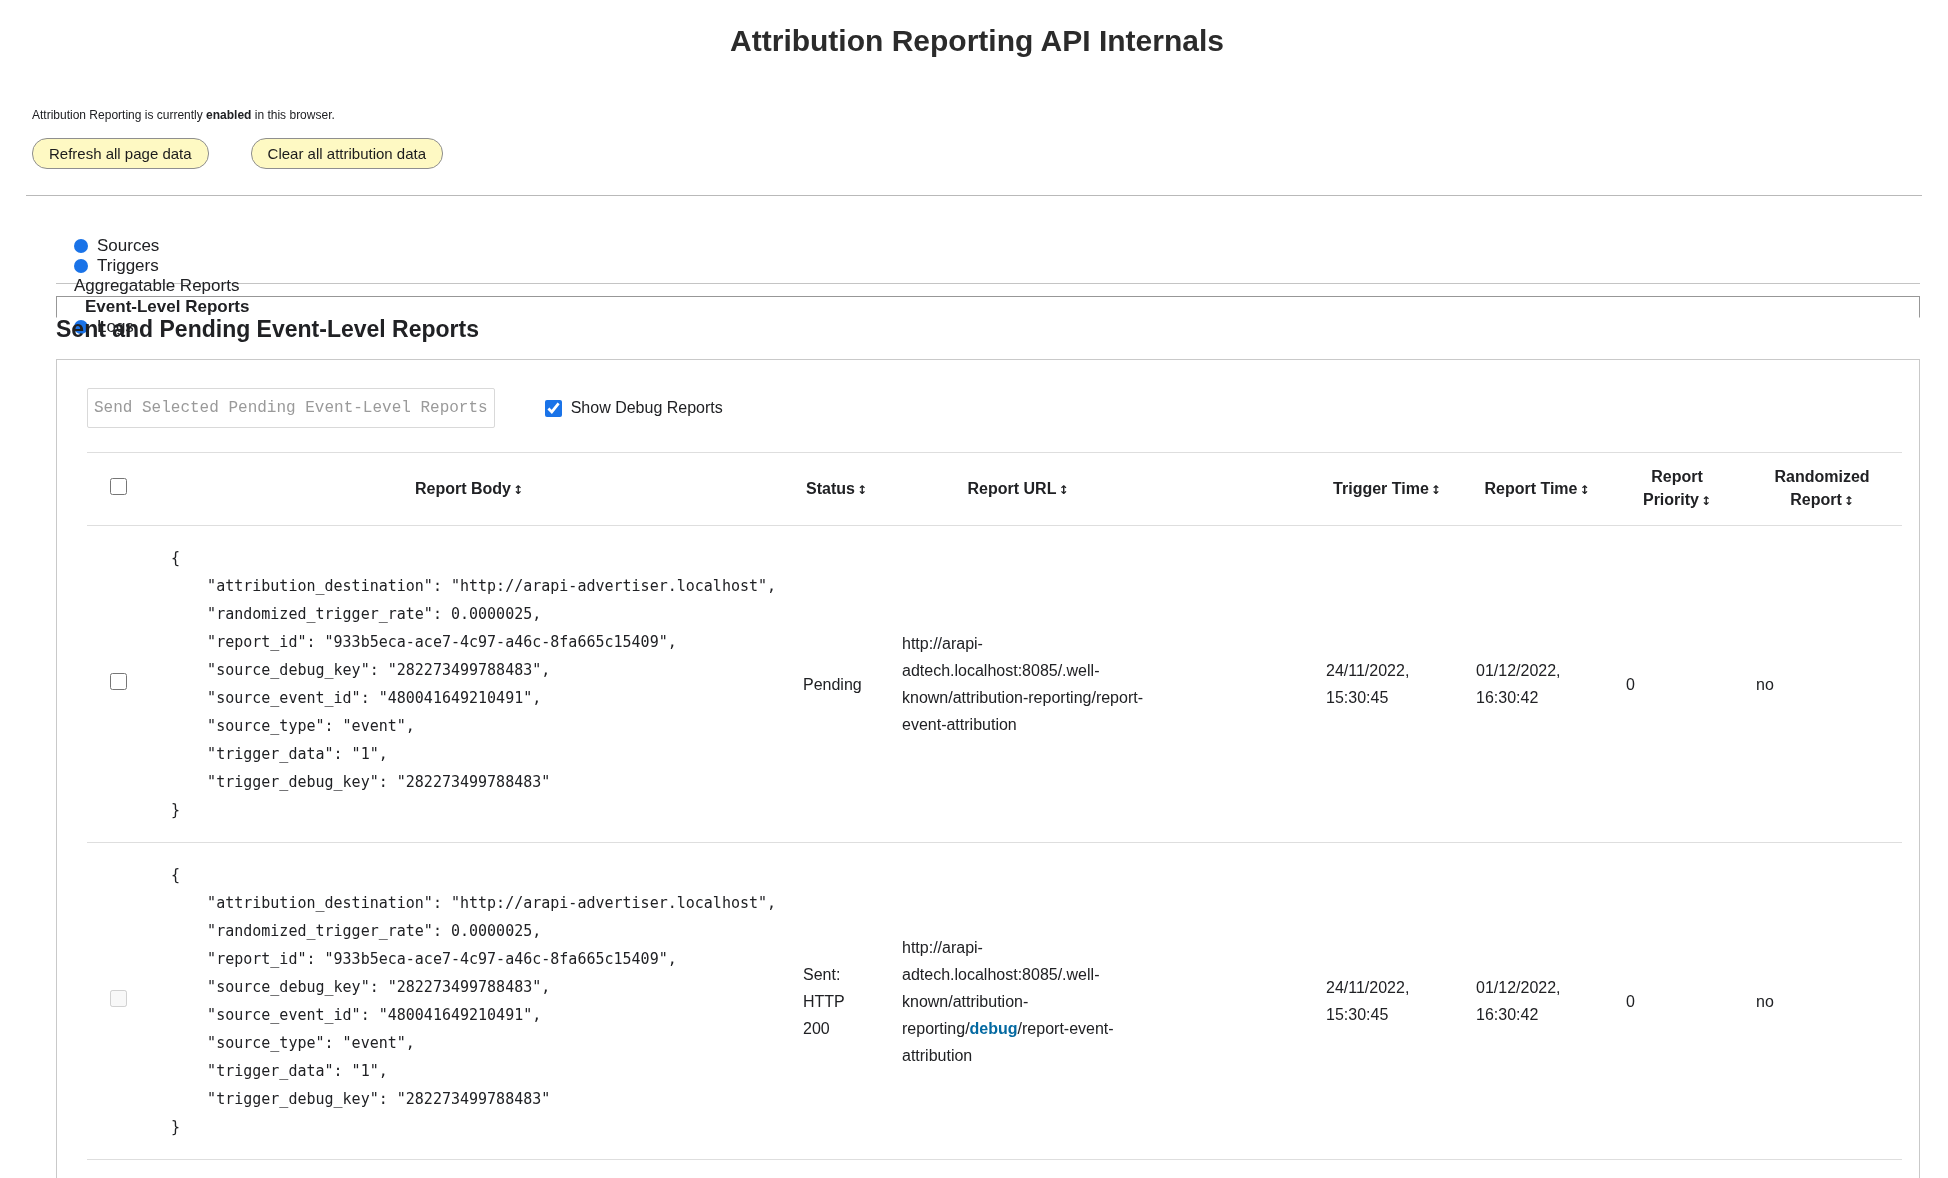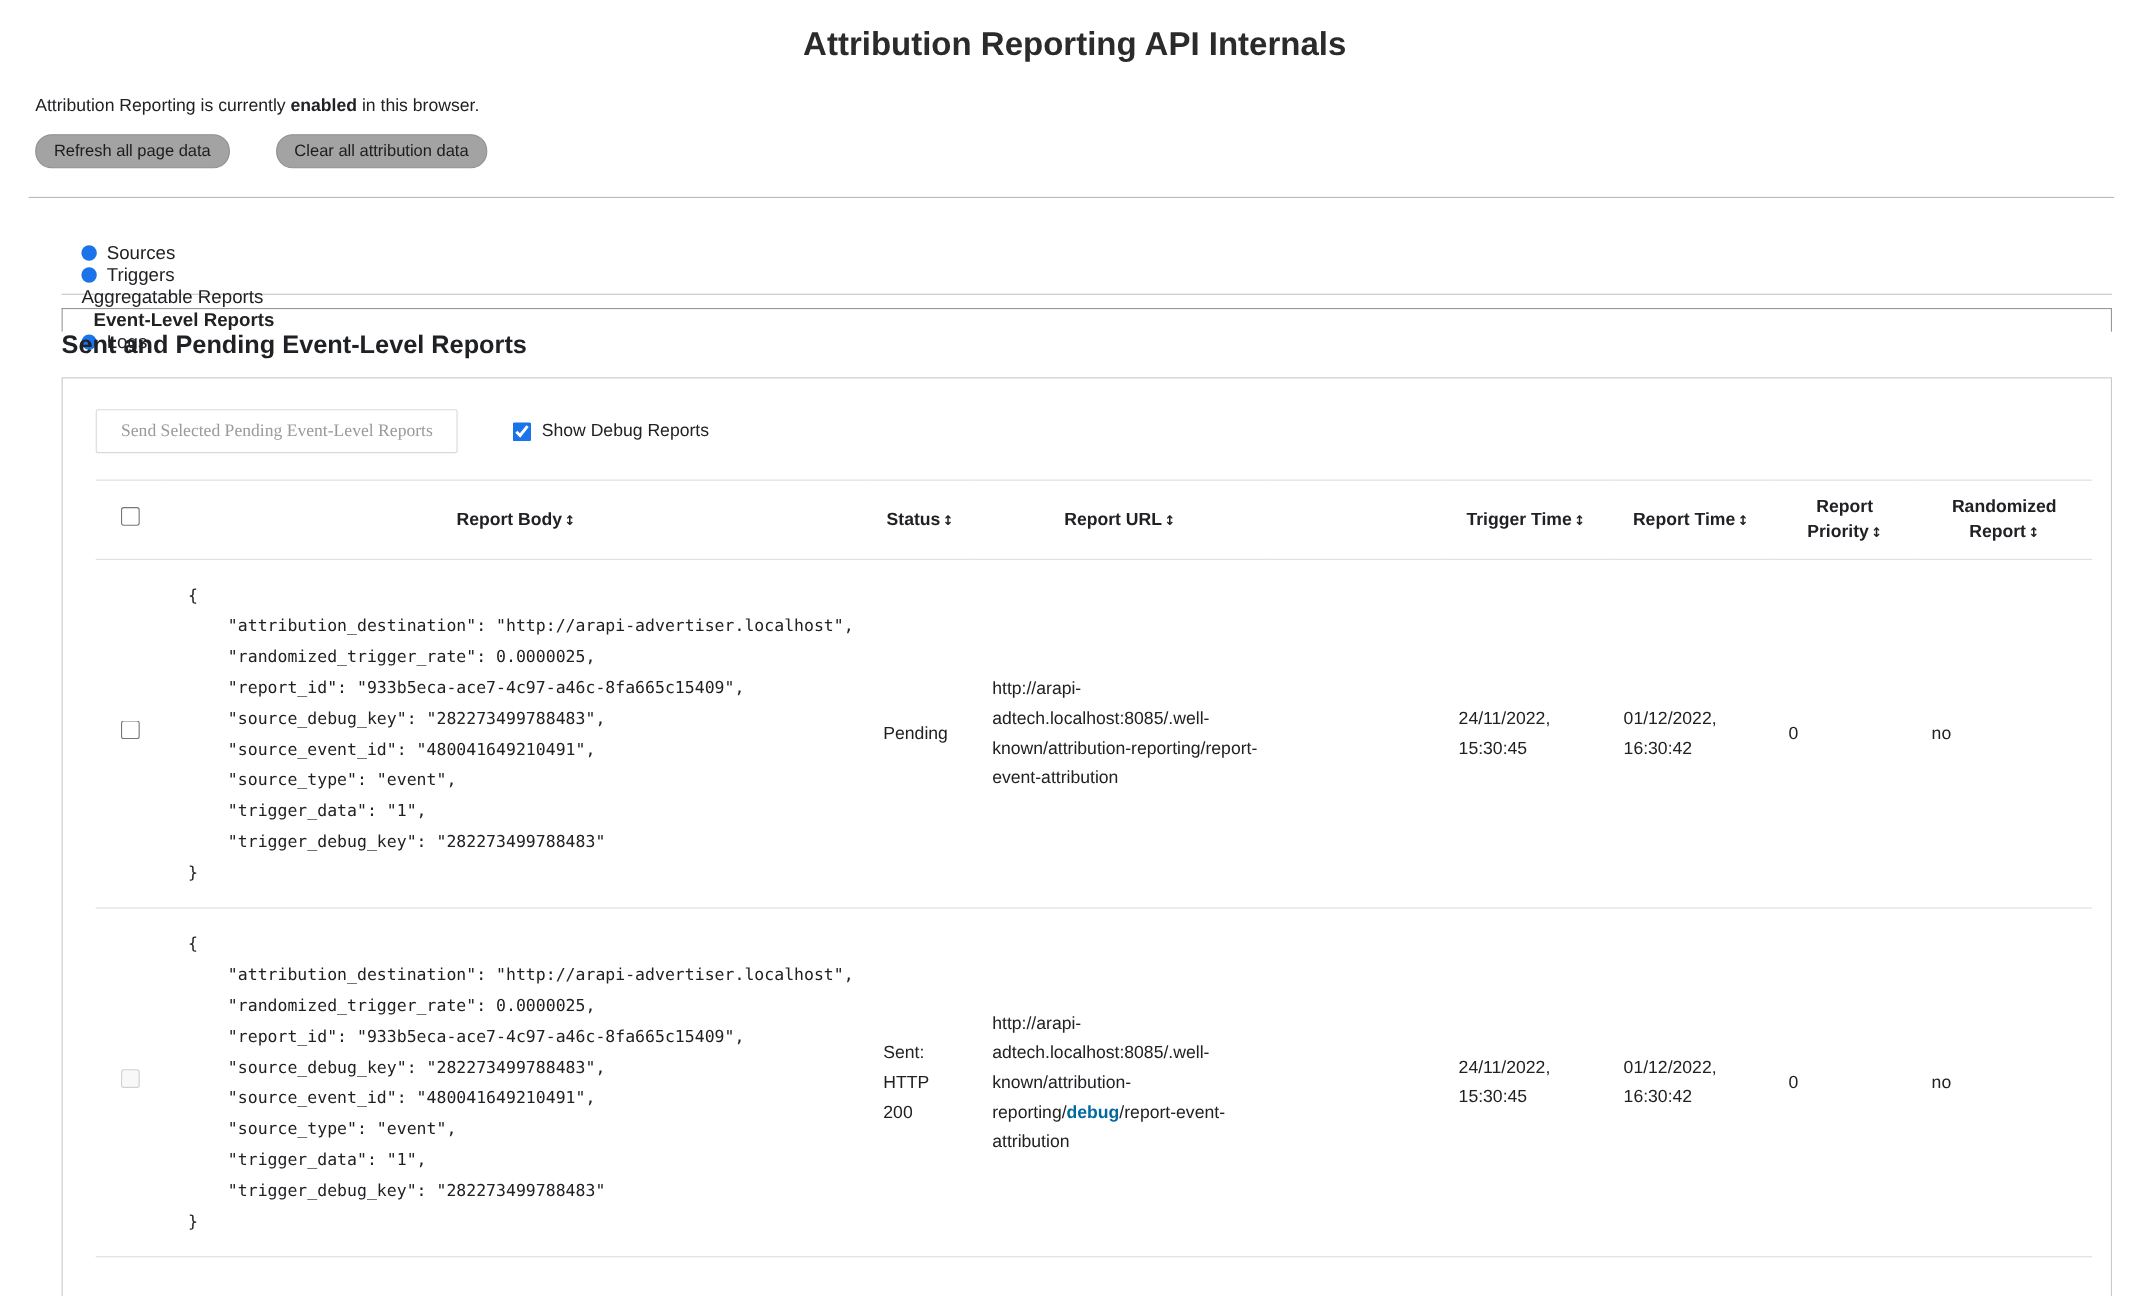--- a/index.html
+++ b/index.html
@@ -16,33 +16,33 @@
 
   
   .page-title {
     font-size: 30px;
     font-weight: bold;
     margin: 6px 0 4px 6px;
     color: #2b2b2b;
     text-align: center;
   }
   .status-line {
-    margin: 30px 0 16px 6px;
-    font-size: 16px;
+    margin: 50px 0 16px 6px;
+    font-size: 12px;
   }
   .button-row {
     display: flex;
     gap: 42px;
     margin: 0 0 24px 6px;
   }
   .chrome-btn {
     font-family: "Liberation Sans", sans-serif;
     font-size: 15px;
     color: #1c1c1c;
-    background: #a3a3a3;
+    background: #fef9c3;
     border: 1px solid #8f8f8f;
     border-radius: 15px;
     padding: 6px 16px;
     cursor: pointer;
   }
   .top-divider {
     border: none;
     border-top: 1px solid #b9b9b9;
     margin: 26px 0 0 0;
   }
@@ -91,27 +91,27 @@
   .panel {
     border: 1px solid #c9c9c9;
     padding: 28px 30px 16px 30px;
   }
 
   .controls-row {
     display: flex;
     align-items: center;
   }
   .send-btn {
-    font-family: Liberation Serif, serif;
+    font-family: Liberation Mono, monospace;
     font-size: 16px;
     color: #9a9a9a;
     background: #ffffff;
     border: 1px solid #d9d9d9;
     border-radius: 2px;
-    padding: 10px 22px;
+    padding: 10px 6px;
   }
   .debug-toggle {
     margin-left: 50px;
     display: flex;
     align-items: flex-end;
     gap: 9px;
     font-size: 16px;
   }
   input[type="checkbox"] {
     width: 17px;

